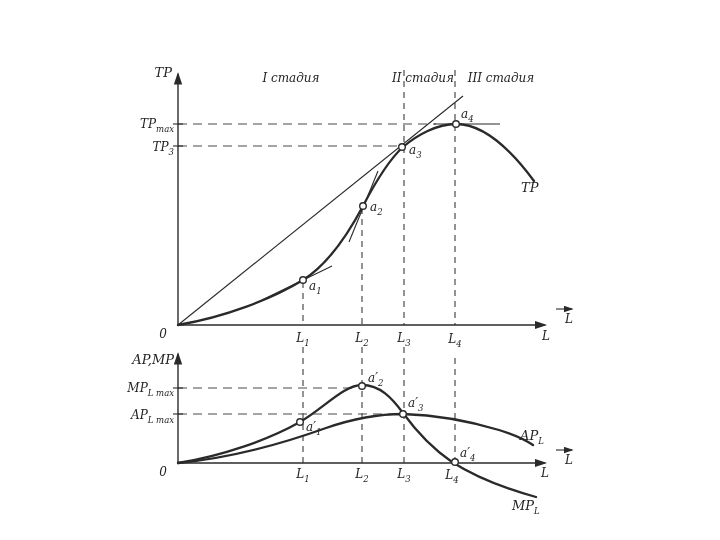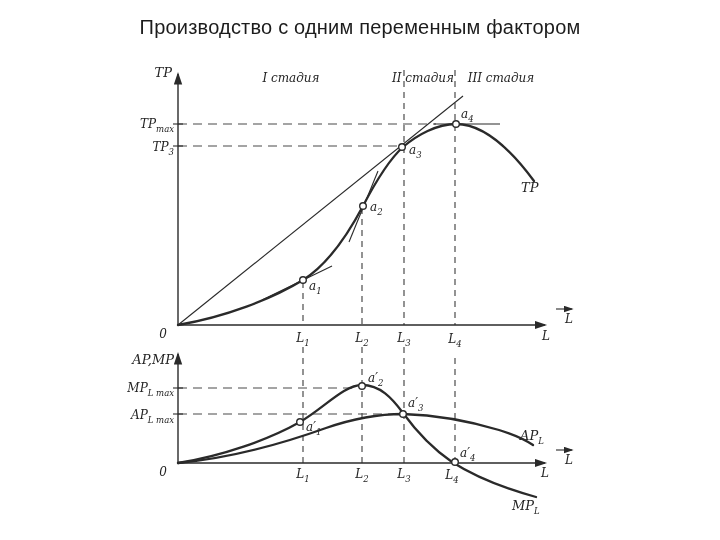--- a/index.html
+++ b/index.html
@@ -19,21 +19,20 @@
   text{font-family:"DejaVu Serif","Liberation Serif",serif;font-style:italic;
        fill:#242424;font-size:12px;}
   .axlab{font-size:13px;}
   .stage{font-size:12px;}
   .sub{font-size:8.5px;}
 </style>
 </head>
 <body>
 
 <div class="slide">
-  <div class="title">Производство с одним переменным фактором</div>
 
   <svg width="720" height="540" viewBox="0 0 720 540">
     <defs>
       <marker id="ah" markerWidth="10" markerHeight="8" refX="7.5" refY="3" orient="auto">
         <path d="M0,0 L9,3 L0,6 z" fill="#2a2a2a"></path>
       </marker>
     </defs>
 
     <g>
 

